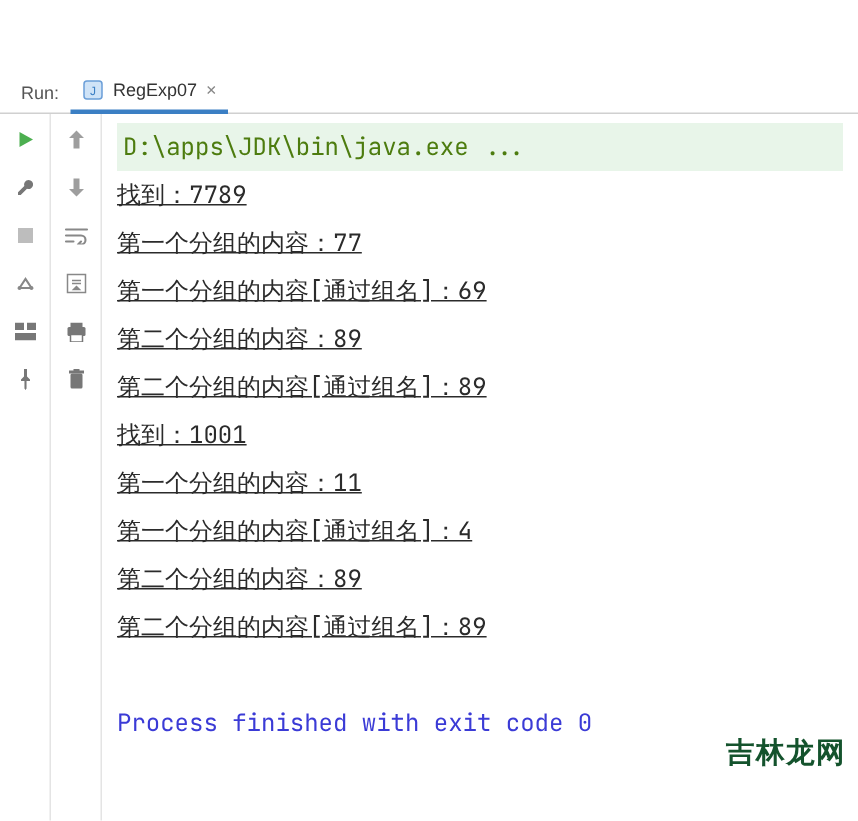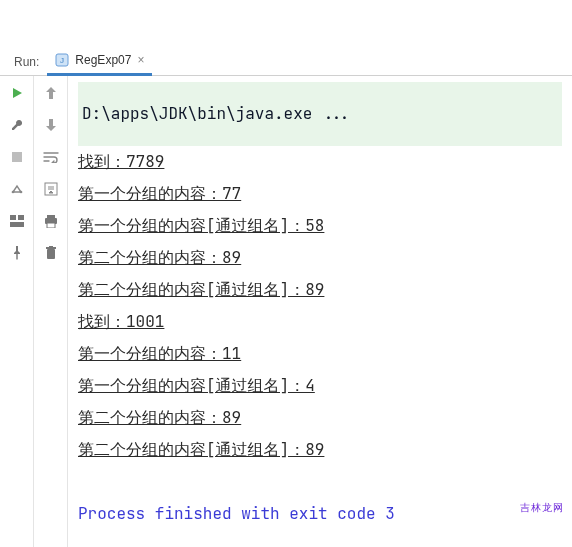--- a/index.html
+++ b/index.html
@@ -67,35 +67,35 @@
     flex: 1;
     padding: 6px 10px 8px 10px;
     font-family: "Consolas","JetBrains Mono","Courier New",monospace;
     font-size: 16px;
     line-height: 32px;
     color: #2b2b2b;
     overflow: hidden;
   }
   .console .cmd {
     background: #e8f5e9;
-    color: #0f172a;
-    padding: 16px 4px;
+    color: #4d7c0f;
+    padding: 0 4px;
     display: block;
     white-space: nowrap;
   }
   .console .out { display:block; white-space: pre; text-decoration: underline; }
   .console .blank { height: 32px; }
   .console .exit { color: #3b3bd6; white-space: nowrap; }
   .watermark {
     position: absolute;
     right: 8px;
     bottom: 32px;
-    font-size: 10px;
-    font-weight: normal;
-    color: #6d28d9;
+    font-size: 19px;
+    font-weight: bold;
+    color: #14532d;
     letter-spacing: 1px;
     text-shadow: 0 0 2px rgba(255,255,255,0.6);
   }
 </style>
 </head>
 <body>
 
 <div class="topbar">
   <span class="run-label">Run:</span>
   <div class="tab">
@@ -184,26 +184,26 @@
           <rect x="1" y="1" width="10" height="2" fill="#777"></rect>
           <rect x="4" y="0" width="4" height="1.5" fill="#777"></rect>
         </svg>
     </span>
   </div>
 
   <div class="console">
     <span class="cmd">D:\apps\JDK\bin\java.exe ...</span>
     <span class="out">找到：7789</span>
     <span class="out">第一个分组的内容：77</span>
-    <span class="out">第一个分组的内容[通过组名]：58</span>
+    <span class="out">第一个分组的内容[通过组名]：69</span>
     <span class="out">第二个分组的内容：89</span>
     <span class="out">第二个分组的内容[通过组名]：89</span>
     <span class="out">找到：1001</span>
     <span class="out">第一个分组的内容：11</span>
     <span class="out">第一个分组的内容[通过组名]：4</span>
     <span class="out">第二个分组的内容：89</span>
     <span class="out">第二个分组的内容[通过组名]：89</span>
     <div class="blank"></div>
-    <span class="exit">Process finished with exit code 3</span>
+    <span class="exit">Process finished with exit code 0</span>
   </div>
 </div>
 
 <div class="watermark">吉林龙网</div>
 
 </body></html>

